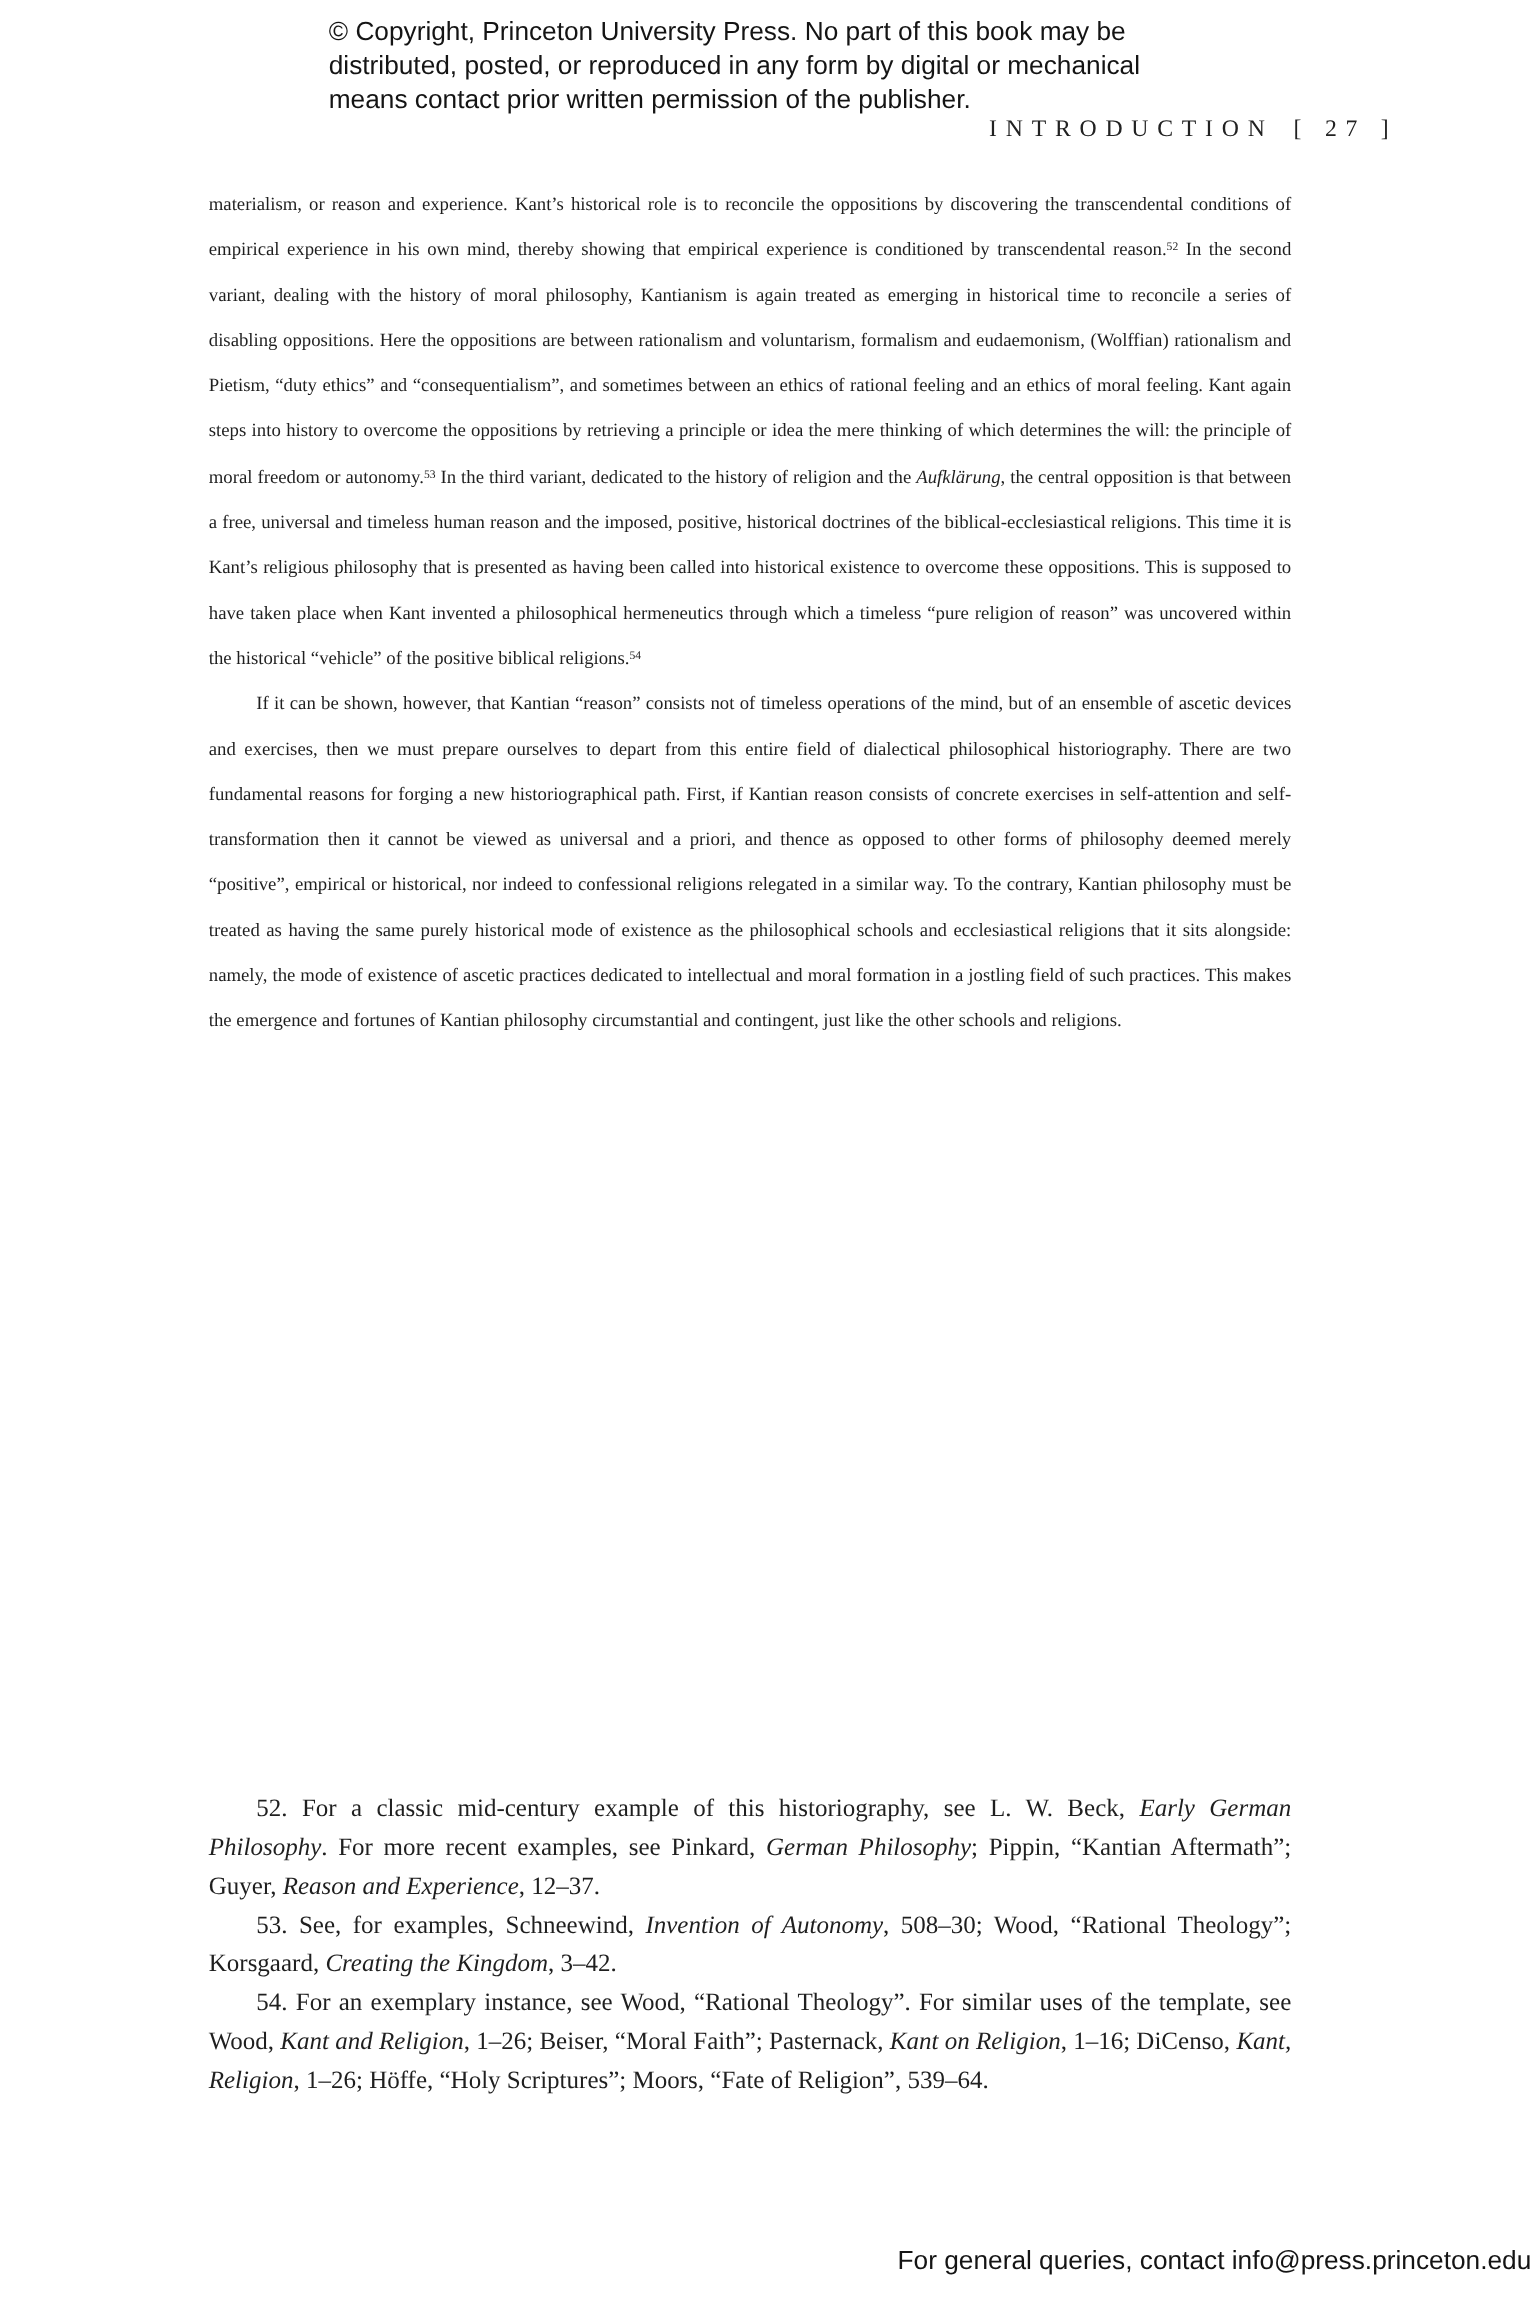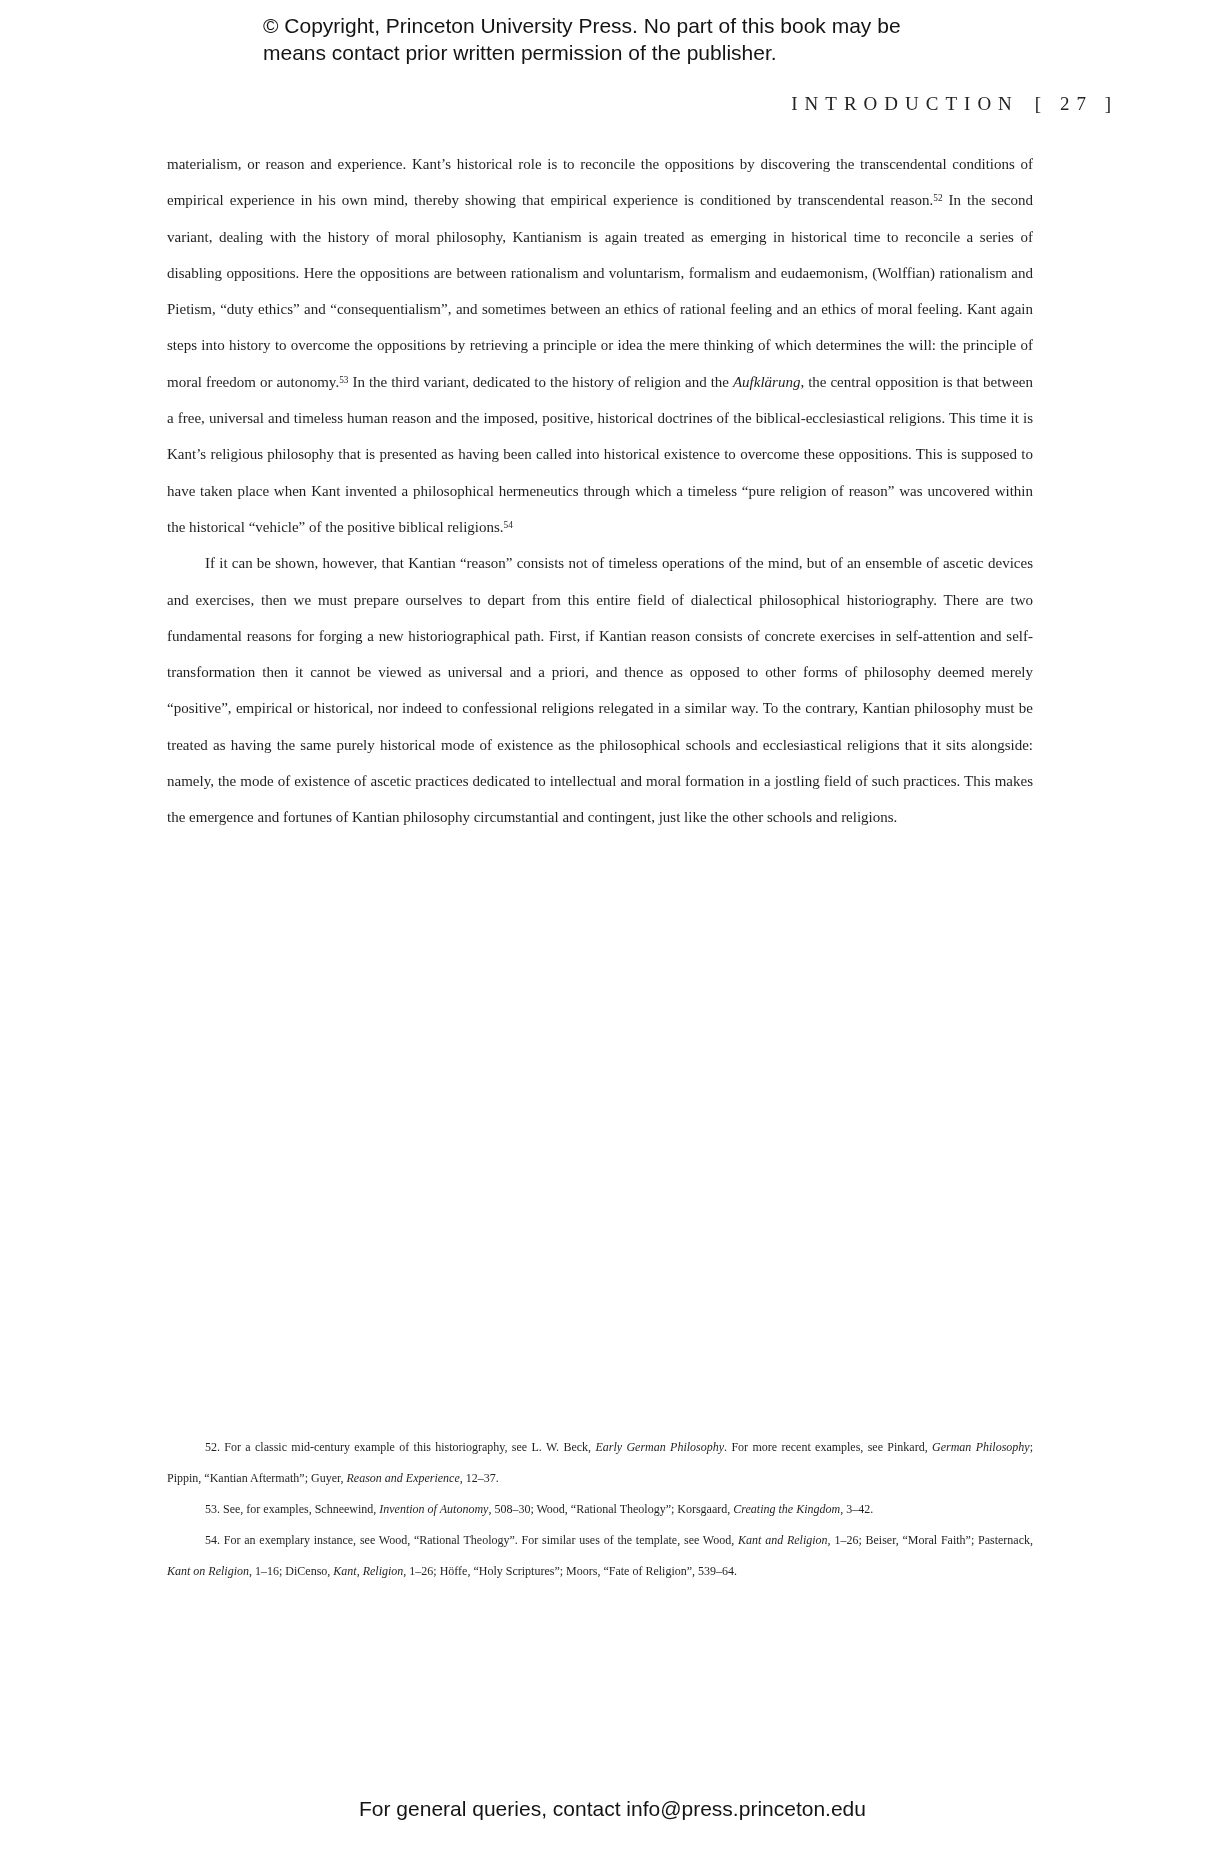--- a/index.html
+++ b/index.html
@@ -27,36 +27,37 @@
     position: absolute; left: 167px; top: 146px; width: 866px;
     font-size: 15px; line-height: 36.3px;
     text-align: justify;
   }
   .body-text p { margin: 0; }
   .body-text p.indent { text-indent: 38px; }
   .sup { font-size: 0.62em; position: relative; top: -0.42em; line-height: 0; }
   .it { font-style: italic; }
   .footnotes {
     position: absolute; left: 167px; top: 1432px; width: 866px;
-    font-size: 12px; line-height: 31px;
+    font-size: 20px; line-height: 31px;
     text-align: justify;
   }
   .footnotes p { margin: 0; text-indent: 38px; }
   .footer {
     position: absolute; left: 0; top: 1797px; width: 1225px;
-    text-align: center;
+    text-align: right;
     font-family: "Liberation Sans", sans-serif;
     font-size: 21px; color: #141414;
   }
 </style>
 </head>
 <body>
 
 <div class="copyright">
   <div>© Copyright, Princeton University Press. No part of this book may be</div>
+  <div>distributed, posted, or reproduced in any form by digital or mechanical</div>
   <div>means contact prior written permission of the publisher.</div>
 </div>
 
 <div class="running-head">
   <span>INTRODUCTION</span><span class="num">[ 27 ]</span>
 </div>
 
 <div class="body-text">
   <p><span>materialism, or reason and experience. Kant’s historical role is to reconcile the oppositions by discovering the transcendental conditions of empirical experience in his own mind, thereby showing that empirical experience is conditioned by transcendental reason.</span><span class="sup">52</span><span> In the second variant, dealing with the history of moral philosophy, Kantianism is again treated as emerging in historical time to reconcile a series of disabling oppositions. Here the oppositions are between rationalism and voluntarism, formalism and eudaemonism, (Wolffian) rationalism and Pietism, “duty ethics” and “consequentialism”, and sometimes between an ethics of rational feeling and an ethics of moral feeling. Kant again steps into history to overcome the oppositions by retrieving a principle or idea the mere thinking of which determines the will: the principle of moral freedom or autonomy.</span><span class="sup">53</span><span> In the third variant, dedicated to the history of religion and the </span><span class="it">Aufklärung</span><span>, the central opposition is that between a free, universal and timeless human reason and the imposed, positive, historical doctrines of the biblical-ecclesiastical religions. This time it is Kant’s religious philosophy that is presented as having been called into historical existence to overcome these oppositions. This is supposed to have taken place when Kant invented a philosophical hermeneutics through which a timeless “pure religion of reason” was uncovered within the historical “vehicle” of the positive biblical religions.</span><span class="sup">54</span></p>
   <p class="indent"><span>If it can be shown, however, that Kantian “reason” consists not of timeless operations of the mind, but of an ensemble of ascetic devices and exercises, then we must prepare ourselves to depart from this entire field of dialectical philosophical historiography. There are two fundamental reasons for forging a new historiographical path. First, if Kantian reason consists of concrete exercises in self-attention and self-transformation then it cannot be viewed as universal and a priori, and thence as opposed to other forms of philosophy deemed merely “positive”, empirical or historical, nor indeed to confessional religions relegated in a similar way. To the contrary, Kantian philosophy must be treated as having the same purely historical mode of existence as the philosophical schools and ecclesiastical religions that it sits alongside: namely, the mode of existence of ascetic practices dedicated to intellectual and moral formation in a jostling field of such practices. This makes the emergence and fortunes of Kantian philosophy circumstantial and contingent, just like the other schools and religions.</span></p>

